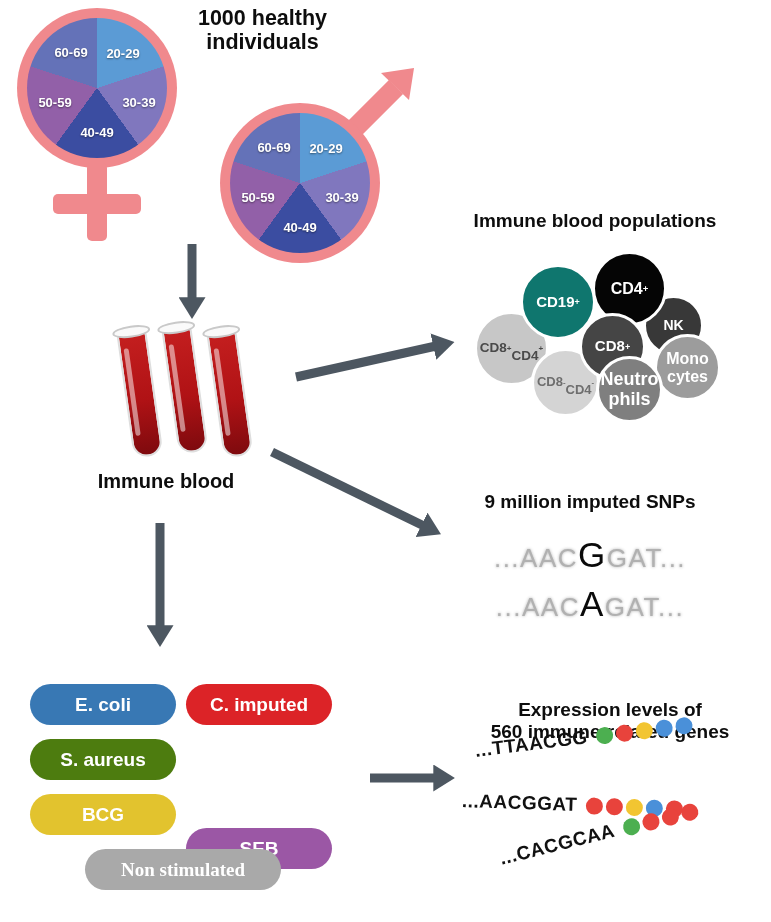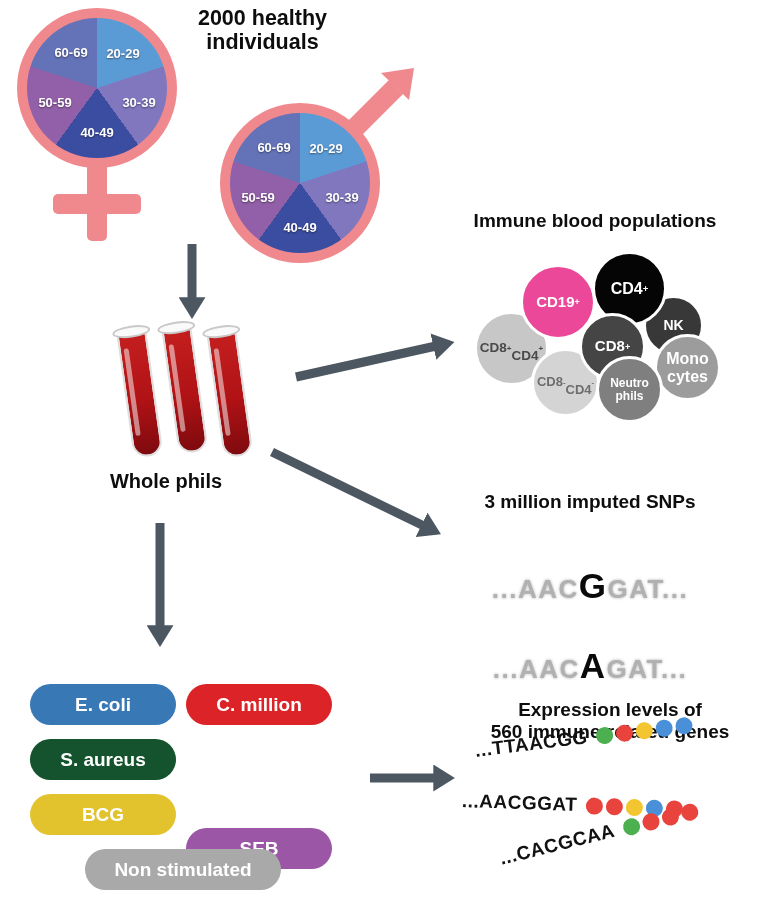--- a/index.html
+++ b/index.html
@@ -43,27 +43,27 @@
   
   .cell { position:absolute; border-radius:50%; display:flex; align-items:center; justify-content:center;
           text-align:center; font-weight:bold; border:3px solid #fff; line-height:1.08; }
   .cell sup { font-size:.6em; line-height:0; vertical-align:super; }
   .c-cd19   { left:520px; top:264px; width:76px; height:76px; font-size:15px;   z-index:2; }
   .c-cd4    { left:592px; top:251px; width:75px; height:75px; font-size:16px;   z-index:3; }
   .c-nk     { left:643px; top:295px; width:61px; height:61px; font-size:14px;   z-index:2; }
   .c-cd8    { left:579px; top:313px; width:67px; height:67px; font-size:15px;   z-index:4; }
   .c-cd84   { left:474px; top:311px; width:75px; height:75px; font-size:13.5px; z-index:1; }
   .c-cd8m   { left:531px; top:348px; width:69px; height:69px; font-size:13px;   z-index:3; }
-  .c-neutro { left:596px; top:356px; width:67px; height:67px; font-size:12px;   z-index:5; }
+  .c-neutro { left:596px; top:356px; width:67px; height:67px; font-size:18px;   z-index:5; }
   .c-mono   { left:654px; top:334px; width:67px; height:67px; font-size:16px;   z-index:4; }
 
   
   .snp-block { position:absolute; left:430px; top:530px; width:320px; text-align:center; }
-  .snp-line { font-size:26px; font-weight:bold; color:#b1b1b1; letter-spacing:1.5px;
-              text-shadow:0 0 3px rgba(160,160,160,.85); line-height:1.4; white-space:nowrap;margin-top:31px; }
+  .snp-line { font-size:26px; font-weight:normal; color:#b1b1b1; letter-spacing:1.5px;
+              text-shadow:0 0 3px rgba(160,160,160,.85); line-height:1.4; white-space:nowrap; }
   .snp-variant { font-size:35px; color:#0a0a0a; text-shadow:none; }
 
   
   .pill { position:absolute; width:146px; height:41px; border-radius:21px; display:flex;
           align-items:center; justify-content:center; color:#fff; font-weight:bold; font-size:19px; }
   .p-ecoli  { left:30px;  top:684px; }
   .p-calb   { left:186px; top:684px; }
   .p-saur   { left:30px;  top:739px; }
   .p-infl   { left:186px; top:739px; }
   .p-bcg    { left:30px;  top:794px; }
@@ -96,21 +96,21 @@
       <line x1="192" y1="244" x2="192" y2="300" marker-end="url(#ah)"></line>
       <line x1="296" y1="377" x2="436" y2="346" marker-end="url(#ah)"></line>
       <line x1="272" y1="452" x2="424" y2="526" marker-end="url(#ah)"></line>
       <line x1="160" y1="523" x2="160" y2="628" marker-end="url(#ah)"></line>
       <line x1="370" y1="778" x2="436" y2="778" marker-end="url(#ah)"></line>
     </g>
     <line x1="352" y1="131" x2="396" y2="87" stroke-width="20" stroke="#f0898d"></line>
     <polygon points="414,68 409,100 381,73" fill="#f0898d"></polygon>
   </svg>
 
-  <div class="fig-title">2000 healthy
+  <div class="fig-title">1000 healthy
 individuals</div>
 
   <div class="abs female-wrap">
     <div class="sym-circle" style="left: 0px; top: 0px; background: rgb(240, 137, 141);"></div>
     <div class="female-stem" style="background: rgb(240, 137, 141);"></div>
     <div class="female-bar" style="background: rgb(240, 137, 141);"></div>
     <div class="pie" style="background: conic-gradient(rgb(91, 155, 213) 0deg, rgb(91, 155, 213) 72deg, rgb(128, 119, 190) 72deg, rgb(128, 119, 190) 144deg, rgb(59, 77, 161) 144deg, rgb(59, 77, 161) 216deg, rgb(146, 96, 168) 216deg, rgb(146, 96, 168) 288deg, rgb(100, 114, 184) 288deg, rgb(100, 114, 184) 360deg);">
       <span class="pie-label pl0">20-29</span>
       <span class="pie-label pl1">30-39</span>
       <span class="pie-label pl2">40-49</span>
@@ -138,44 +138,44 @@
   <div class="tube" style="left:170px;top:327px;">
     <div class="tube-body"></div>
     <div class="tube-shine"></div>
     <div class="tube-cap"></div>
   </div>
   <div class="tube" style="left:215px;top:331px;">
     <div class="tube-body"></div>
     <div class="tube-shine"></div>
     <div class="tube-cap"></div>
   </div>
-  <div class="blood-label">Whole phils</div>
+  <div class="blood-label">Immune blood</div>
 
   <div class="sec-title" style="left:460px;top:210px;width:270px;">Immune blood populations</div>
   <div class="cell c-cd84" style="background: rgb(199, 199, 199); color: rgb(74, 74, 74);">CD8<sup>+</sup><br>CD4<sup>+</sup></div>
-  <div class="cell c-cd19" style="background: #ec4899; color: rgb(255, 255, 255);">CD19<sup>+</sup></div>
+  <div class="cell c-cd19" style="background: #0f766e; color: rgb(255, 255, 255);">CD19<sup>+</sup></div>
   <div class="cell c-cd4" style="background: rgb(5, 5, 5); color: rgb(255, 255, 255);">CD4<sup>+</sup></div>
   <div class="cell c-nk" style="background: rgb(56, 56, 56); color: rgb(255, 255, 255);">NK</div>
   <div class="cell c-mono" style="background: rgb(156, 156, 156); color: rgb(255, 255, 255);">Mono<br>cytes</div>
   <div class="cell c-cd8m" style="background: rgb(212, 212, 212); color: rgb(110, 110, 110);">CD8<sup>-</sup><br>CD4<sup>-</sup></div>
   <div class="cell c-cd8" style="background: rgb(69, 69, 69); color: rgb(255, 255, 255);">CD8<sup>+</sup></div>
   <div class="cell c-neutro" style="background: rgb(127, 127, 127); color: rgb(255, 255, 255);">Neutro<br>phils</div>
 
-  <div class="sec-title" style="left:450px;top:491px;width:280px;">3 million imputed SNPs</div>
+  <div class="sec-title" style="left:450px;top:491px;width:280px;">9 million imputed SNPs</div>
   <div class="snp-block">
     <div class="snp-line"><span>...AAC</span><span class="snp-variant">G</span><span>GAT...</span></div>
     <div class="snp-line"><span>...AAC</span><span class="snp-variant">A</span><span>GAT...</span></div>
   </div>
 
   <div class="pill p-ecoli" style="background: rgb(56, 120, 180);">E. coli</div>
-  <div class="pill p-calb" style="background: rgb(220, 35, 39);">C. million</div>
-  <div class="pill p-saur" style="background: #14532d;">S. aureus</div>
+  <div class="pill p-calb" style="background: rgb(220, 35, 39);">C. imputed</div>
+  <div class="pill p-saur" style="background: #4d7c0f;">S. aureus</div>
   <div class="pill p-bcg" style="background: rgb(226, 195, 46);">BCG</div>
   <div class="pill p-seb" style="background: rgb(155, 87, 165);">SEB</div>
-  <div class="pill p-nonstim" style="background: rgb(169, 169, 169);">Non stimulated</div>
+  <div class="pill p-nonstim" style="background: rgb(169, 169, 169); font-family: Liberation Serif, serif;">Non stimulated</div>
 
   <div class="sec-title" style="left:455px;top:683px;width:310px;margin-top:16px;">Expression levels of
 560 immune-related genes</div>
   <div class="exp-row er0">
     <span>...TTAACGG</span>
     <span class="dots">
       <span class="dot" style="background: rgb(76, 175, 80);"></span>
       <span class="dot" style="background: rgb(232, 67, 60);"></span>
       <span class="dot" style="background: rgb(242, 197, 49);"></span>
       <span class="dot" style="background: rgb(74, 144, 217);"></span>

